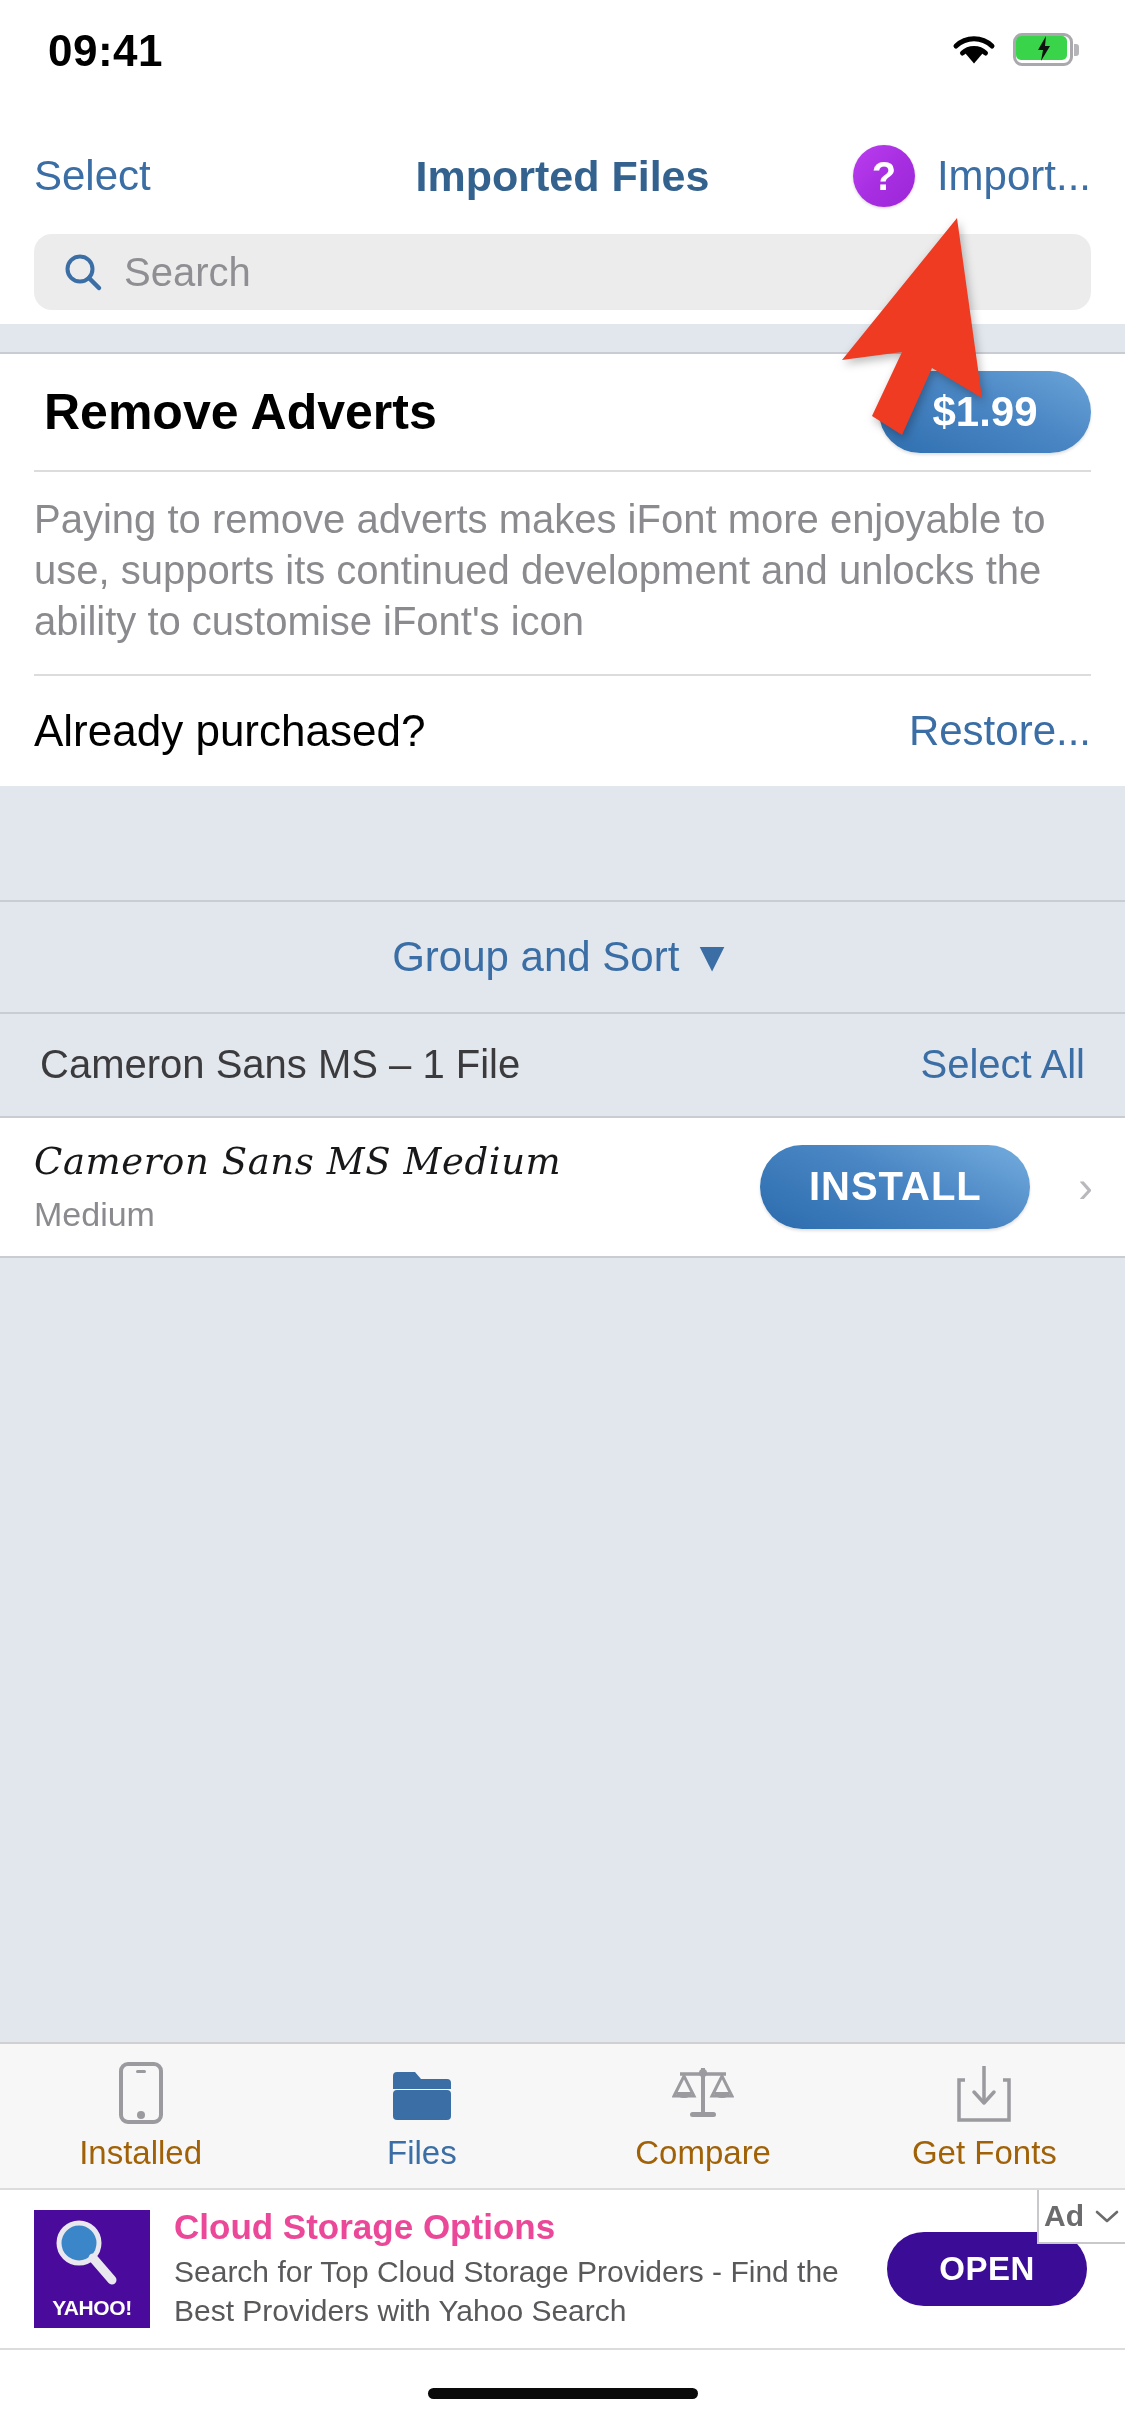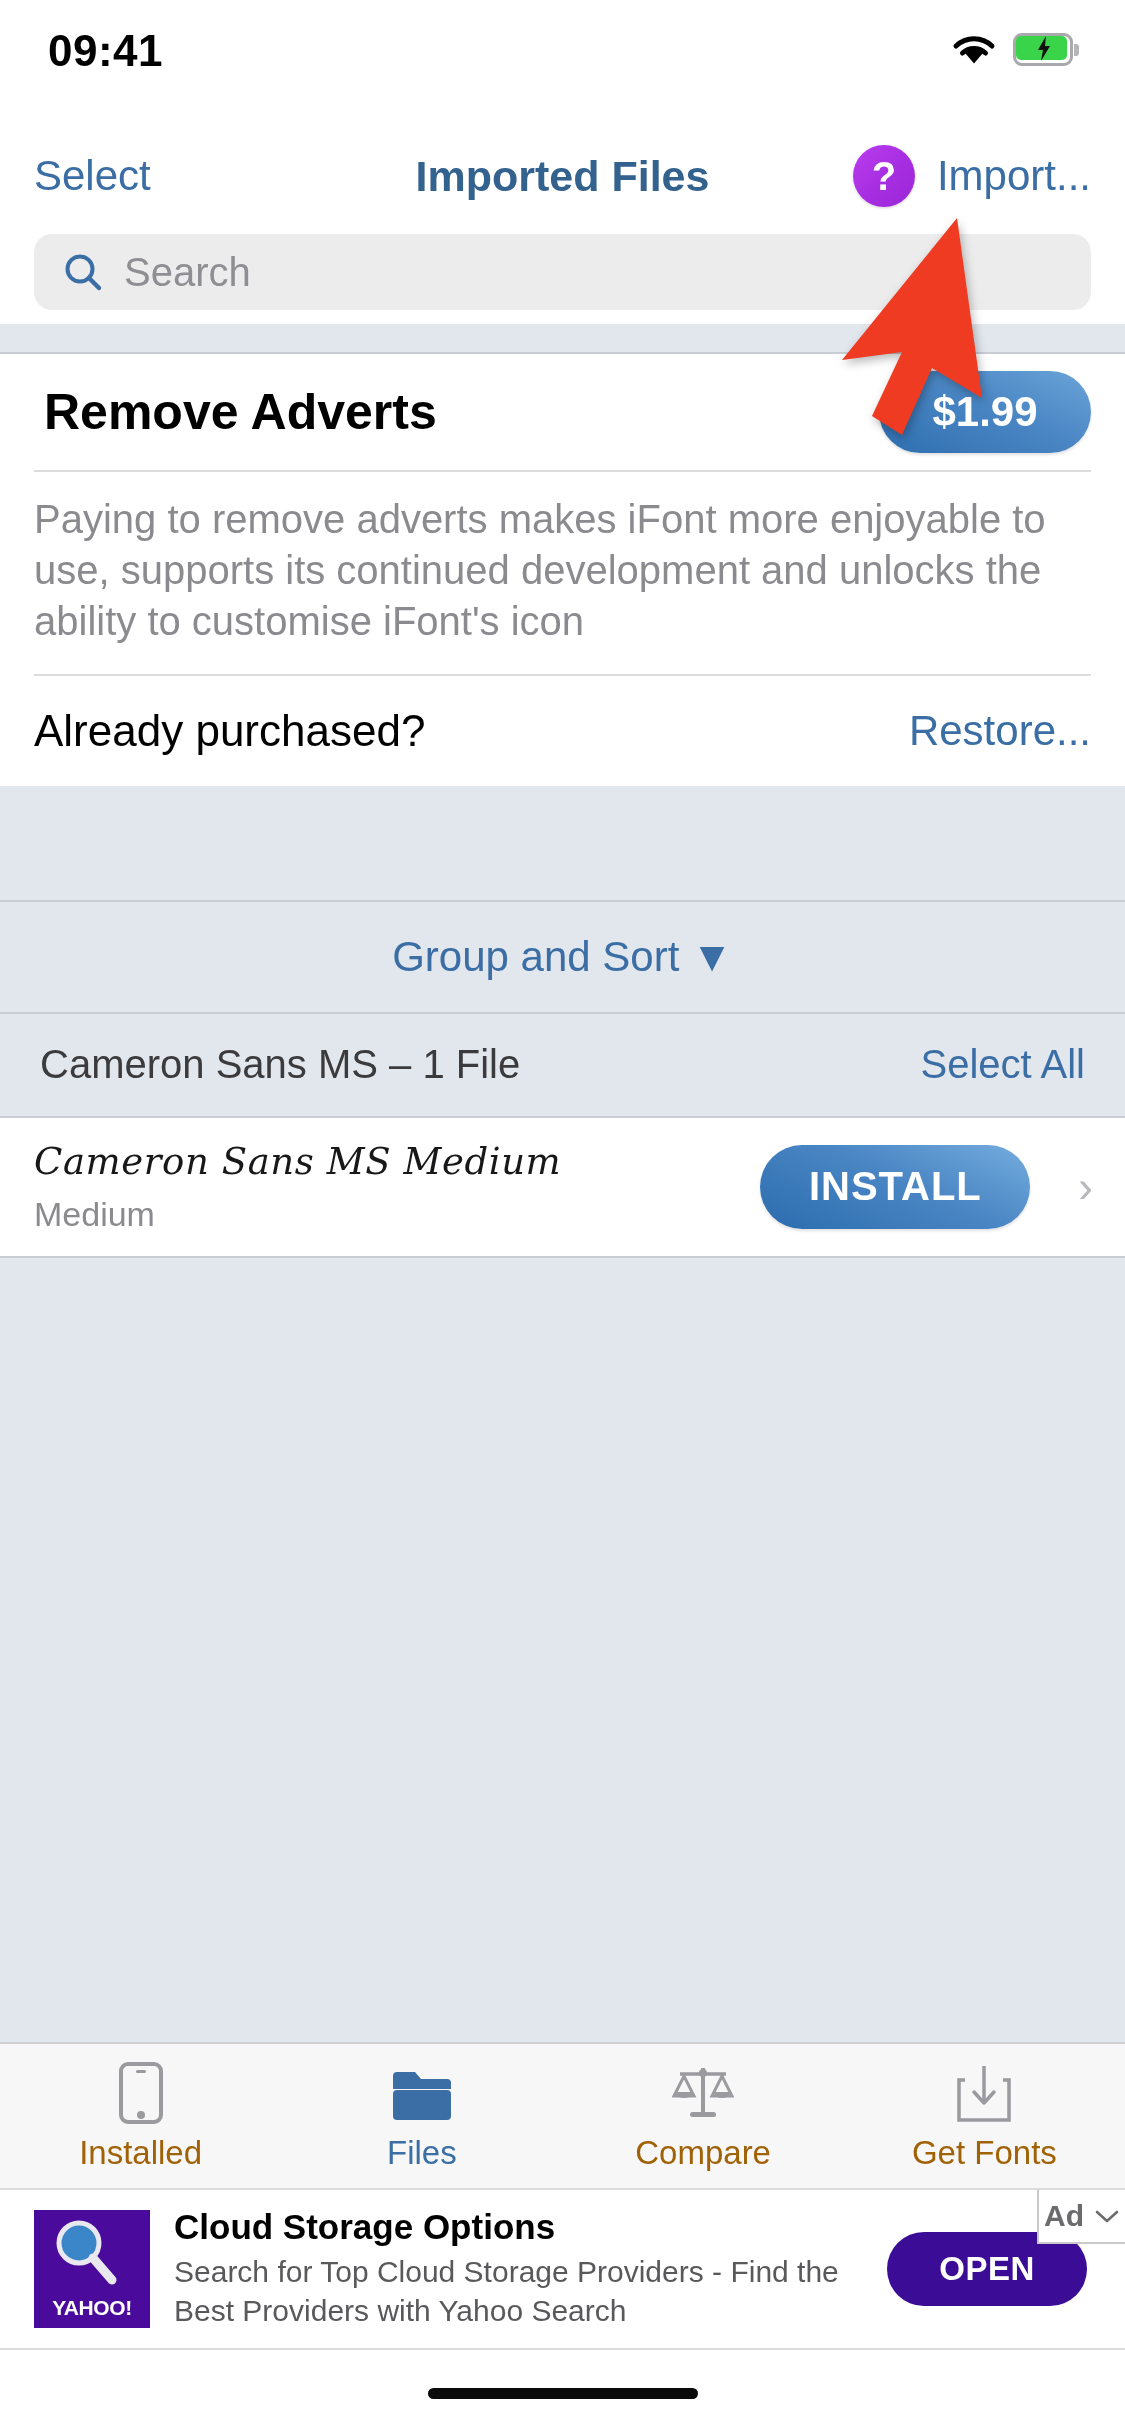--- a/index.html
+++ b/index.html
@@ -136,21 +136,21 @@
     flex:0 0 162px; background:#fff; border-top:2px solid #dcdcde; border-bottom:2px solid #dcdcde;
     position:relative; display:flex; align-items:center; padding:0 24px 0 34px; gap:24px;
   }
   .ad-thumb{
     flex:0 0 auto; width:116px; height:118px; background:#4a0a9c;
     display:flex; flex-direction:column; align-items:center; justify-content:flex-end;
     padding-bottom:8px; position:relative; overflow:hidden;
   }
   .ad-yahoo{ font-size:21px; color:#fff; font-weight:bold; letter-spacing:-0.4px; }
   .ad-text{ flex:1 1 auto; min-width:0; padding-right:10px; }
-  .ad-title{ font-size:35px; font-weight:bold; color:#000000; line-height:1.1; }
+  .ad-title{ font-size:35px; font-weight:bold; color:#ec4899; line-height:1.1; }
   .ad-desc{ font-size:30px; color:#59595c; line-height:1.3; margin-top:6px; }
   .ad-open{
     flex:0 0 auto; width:200px; height:74px; border-radius:37px; background:#3b0d96;
     display:flex; align-items:center; justify-content:center;
     color:#fff; font-size:33px; font-weight:bold; letter-spacing:0.5px;
     margin-right:14px;
   }
   .ad-badge{
     position:absolute; right:0; top:0; height:54px; padding:0 5px;
     border:2px solid #c9c9cc; border-top:none; border-right:none; background:#fff;

